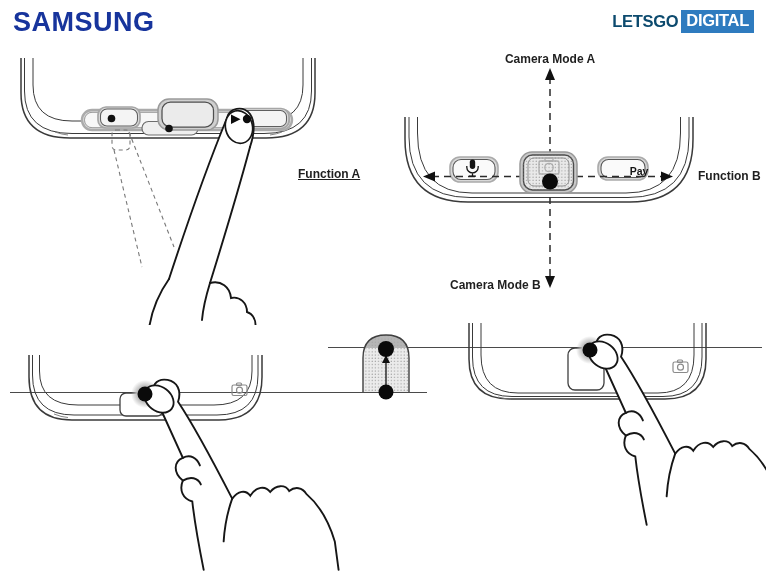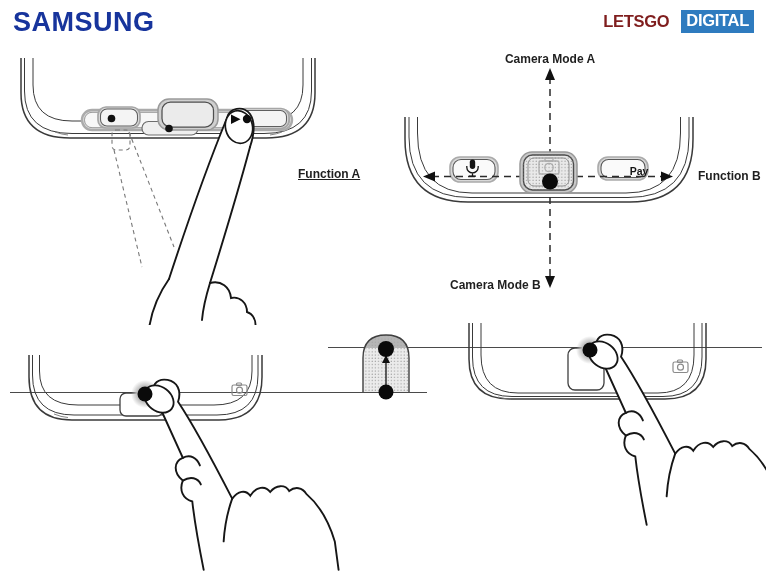--- a/index.html
+++ b/index.html
@@ -3,23 +3,23 @@
 <meta charset="utf-8">
 <style>
   html,body{margin:0;padding:0;background:#ffffff;}
   .page{position:relative;width:766px;height:574px;background:#fff;overflow:hidden;
         font-family:"Liberation Sans",sans-serif;}
   .brand{position:absolute;left:13px;top:7px;font-size:27px;font-weight:800;
          color:#17349c;letter-spacing:0.5px;}
   .page-title{position:absolute;left:0;right:0;top:14px;text-align:center;
               font-size:14.5px;font-weight:700;color:#3d3d3d;letter-spacing:0.2px;}
   .site-logo{position:absolute;right:12px;top:10px;display:flex;align-items:center;}
-  .site-logo .lg-gray{color:#7f1d1d;font-weight:800;font-size:16.5px;letter-spacing:-0.3px;}
+  .site-logo .lg-gray{color:#0c4a6e;font-weight:800;font-size:16.5px;letter-spacing:-0.3px;}
   .site-logo .lg-blue{background:#2e7bbf;color:#fff;font-weight:800;font-size:16.5px;
-                      letter-spacing:-0.3px;padding:1px 5px 3px;margin-left:12px;}
+                      letter-spacing:-0.3px;padding:1px 5px 3px;margin-left:3px;}
   .hline{position:absolute;height:0;border-top:1.3px solid #4a4a4a;z-index:0;}
   .line-lower{left:10px;top:392px;width:417px;}
   .line-upper{left:328px;top:347px;width:434px;}
   svg.fig{position:absolute;z-index:1;}
   #fig1{left:0;top:55px;}
   #fig2{left:340px;top:45px;}
   #fig3{left:0;top:315px;}
   #fig4{left:352px;top:322px;}
   #fig5{left:440px;top:315px;}
   .fig-label{position:absolute;z-index:2;font-size:12px;font-weight:600;color:#1f1f1f;}

